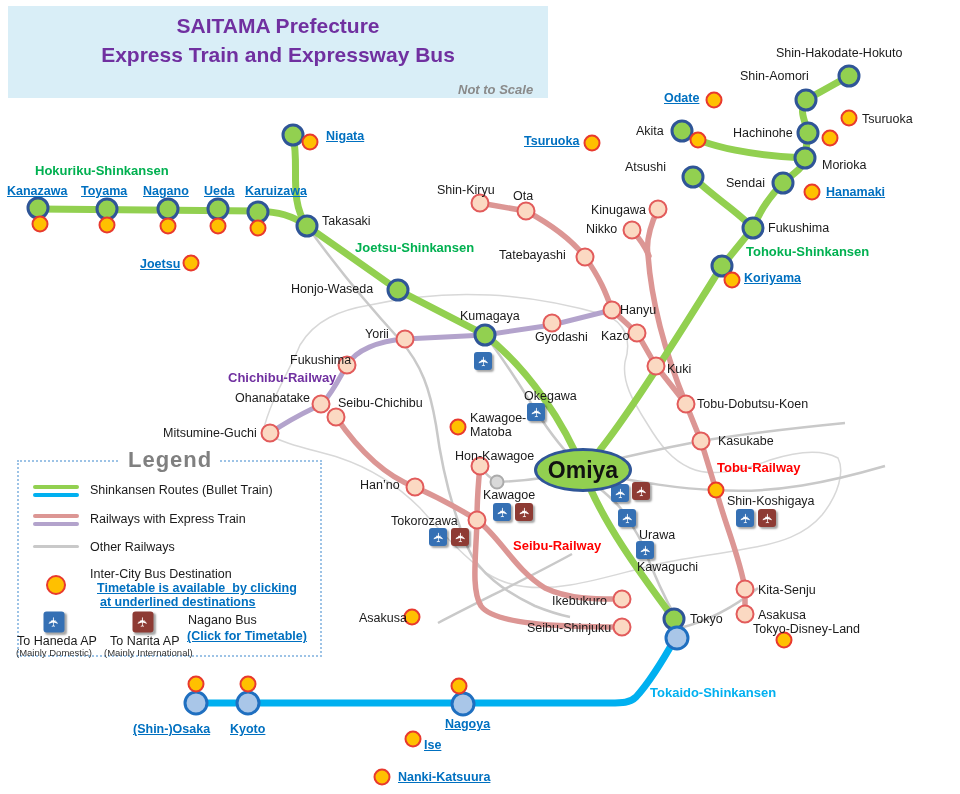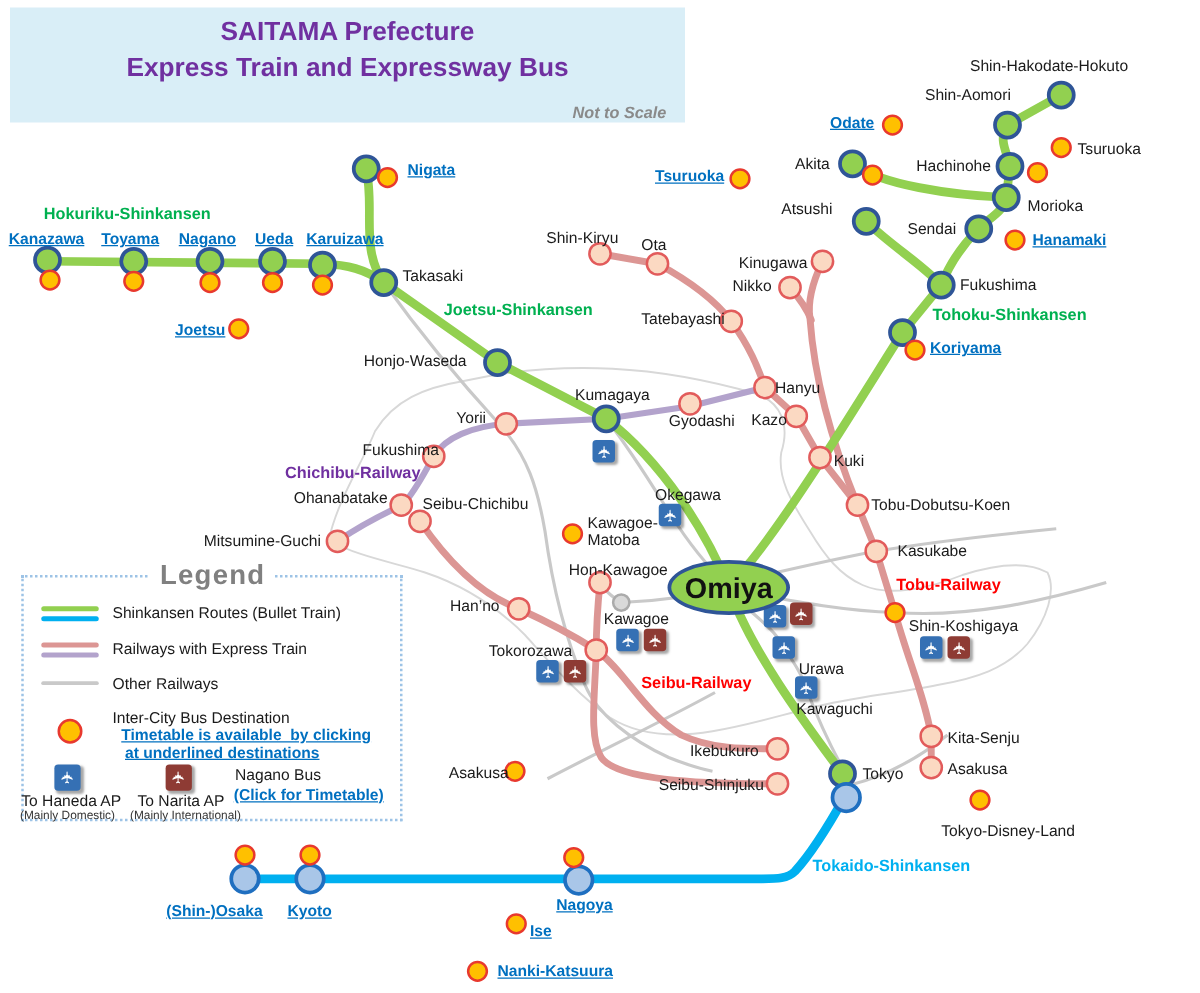--- a/index.html
+++ b/index.html
@@ -220,33 +220,33 @@
   <div class="lbl link" style="left:143px;top:184px">Nagano</div>
   <div class="lbl link" style="left:204px;top:184px">Ueda</div>
   <div class="lbl link" style="left:245px;top:184px">Karuizawa</div>
   <div class="lbl link" style="left:140px;top:257px">Joetsu</div>
   <div class="lbl link" style="left:326px;top:129px">Nigata</div>
   <div class="lbl" style="left:322px;top:214px">Takasaki</div>
   <div class="lbl" style="left:291px;top:282px">Honjo-Waseda</div>
   <div class="lbl" style="left:460px;top:309px">Kumagaya</div>
   <div class="lbl" style="left:437px;top:183px">Shin-Kiryu</div>
   <div class="lbl" style="left:513px;top:189px">Ota</div>
-  <div class="lbl" style="left:513px;top:248px">Tatebayashi</div>
+  <div class="lbl" style="left:499px;top:248px">Tatebayashi</div>
   <div class="lbl" style="left:591px;top:203px">Kinugawa</div>
   <div class="lbl" style="left:586px;top:222px">Nikko</div>
   <div class="lbl" style="left:620px;top:303px">Hanyu</div>
   <div class="lbl" style="left:601px;top:329px">Kazo</div>
   <div class="lbl" style="left:667px;top:362px">Kuki</div>
   <div class="lbl" style="left:535px;top:330px">Gyodashi</div>
   <div class="lbl" style="left:697px;top:397px">Tobu-Dobutsu-Koen</div>
   <div class="lbl" style="left:718px;top:434px">Kasukabe</div>
   <div class="lbl" style="left:727px;top:494px">Shin-Koshigaya</div>
   <div class="lbl" style="left:758px;top:583px">Kita-Senju</div>
   <div class="lbl" style="left:758px;top:608px">Asakusa</div>
-  <div class="lbl" style="left:753px;top:658px">Tokyo-Disney-Land</div>
+  <div class="lbl" style="left:753px;top:622px">Tokyo-Disney-Land</div>
   <div class="lbl" style="left:365px;top:327px">Yorii</div>
   <div class="lbl" style="left:290px;top:353px">Fukushima</div>
   <div class="lbl" style="left:235px;top:391px">Ohanabatake</div>
   <div class="lbl" style="left:338px;top:396px">Seibu-Chichibu</div>
   <div class="lbl" style="left:163px;top:426px">Mitsumine-Guchi</div>
   <div class="lbl" style="left:360px;top:478px">Han’no</div>
   <div class="lbl" style="left:470px;top:411px">Kawagoe-</div>
   <div class="lbl" style="left:470px;top:425px">Matoba</div>
   <div class="lbl" style="left:455px;top:449px">Hon-Kawagoe</div>
   <div class="lbl" style="left:483px;top:488px">Kawagoe</div>

